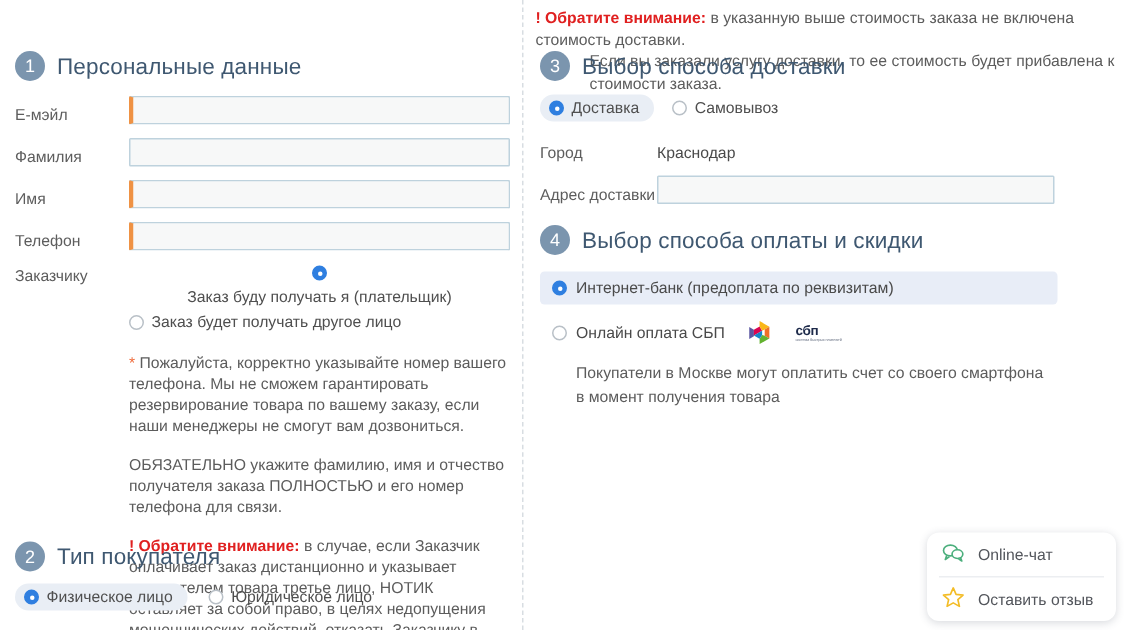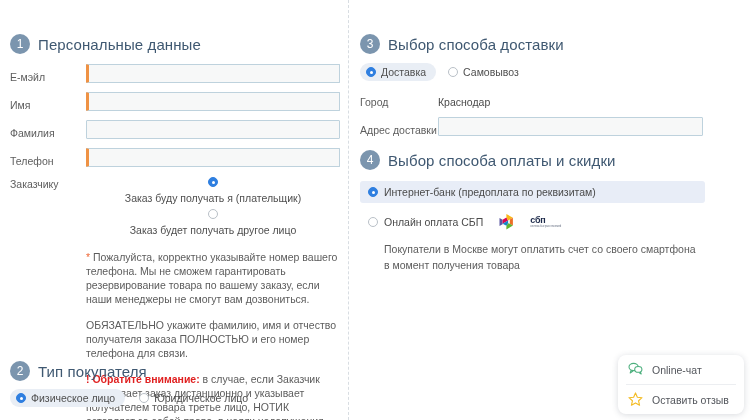--- a/index.html
+++ b/index.html
@@ -246,48 +246,48 @@
 
       <div style="margin-top:10px;">
         <div class="field-row">
           <span class="field-label">Е-мэйл</span>
           <span class="input-wrap">
             <input class="txt req" type="text" value="" style="">
           </span>
         </div>
 
         <div class="field-row">
+          <span class="field-label">Фамилия</span>
+          <span class="input-wrap">
+            <input class="txt" type="text" value="" style="">
+          </span>
+        </div>
+
+        <div class="field-row">
           <span class="field-label">Имя</span>
           <span class="input-wrap">
             <input class="txt req" type="text" value="" style="">
-          </span>
-        </div>
-
-        <div class="field-row">
-          <span class="field-label">Фамилия</span>
-          <span class="input-wrap">
-            <input class="txt" type="text" value="" style="">
           </span>
         </div>
 
         <div class="field-row">
           <span class="field-label">Телефон</span>
           <span class="input-wrap">
             <input class="txt req" type="text" value="" style="">
           </span>
         </div>
 
         <div class="field-row" style="align-items:flex-start; margin-top:10px;">
           <span class="field-label" style="padding-top:1px;">Заказчику</span>
           <span style="flex:1 1 auto;">
             <label class="radio" style="display:flex;flex-direction:column;">
               <span class="dot on"></span>
               <span>Заказ буду получать я (плательщик)</span>
             </label>
-            <label class="radio" style="display:flex; margin-top:5px;flex-direction:column;">
+            <label class="radio" style="display:flex; margin-top:5px;">
               <span class="dot"></span>
               <span>Заказ будет получать другое лицо</span>
             </label>
           </span>
         </div>
       </div>
 
       <div class="note note-block" style="margin-left:76px; max-width:254px; margin-top:14px;">
         <span class="star">*</span>
         <span>Пожалуйста, корректно указывайте номер вашего телефона. Мы не сможем гарантировать резервирование товара по вашему заказу, если наши менеджеры не смогут вам дозвониться.</span>
@@ -313,20 +313,24 @@
         <label class="radio">
           <span class="dot"></span>
           <span>Юридическое лицо</span>
         </label>
       </div>
     </div>
   </div>
 
   <div class="col-right">
 
+    <div class="top-warn" style="position:absolute; left:4px; top:5px; width:396px;">
+      <span class="warn-label">! Обратите внимание:</span><span class="warn-body"> в указанную выше стоимость заказа не включена стоимость доставки.</span>
+      <span class="warn-body l2">Если вы заказали услугу доставки, то ее стоимость будет прибавлена к стоимости заказа.</span>
+    </div>
 
     <div style="position:absolute; left:11px; top:34px; width:380px;">
       <div class="section-head">
         <span class="badge">3</span>
         <span class="section-title">Выбор способа доставки</span>
       </div>
 
       <div style="margin-top:9px; display:flex; align-items:center; gap:12px;">
         <label class="radio pill">
           <span class="dot on"></span>

